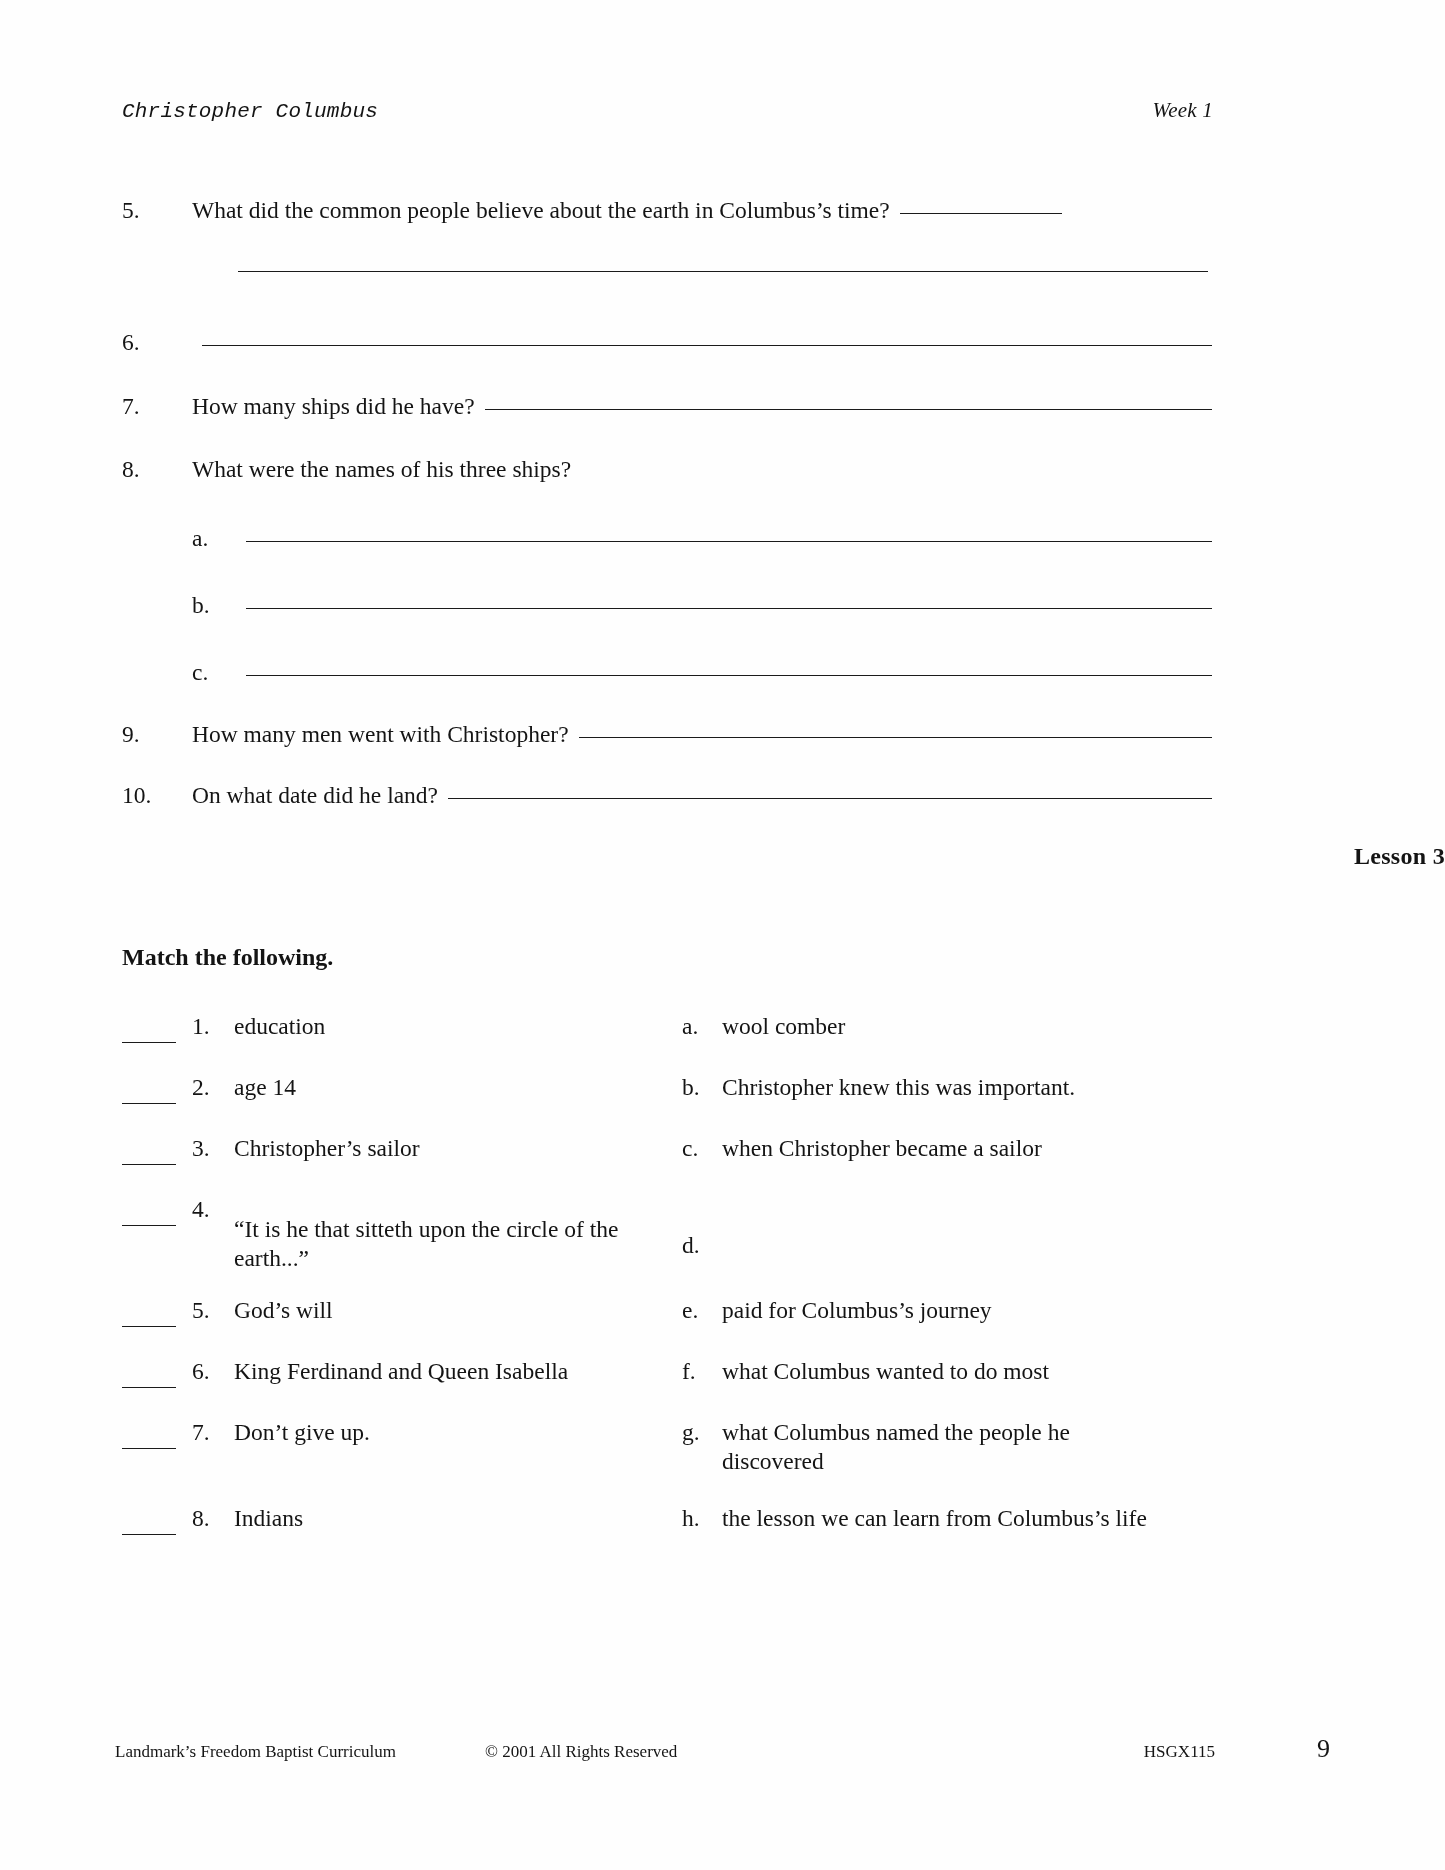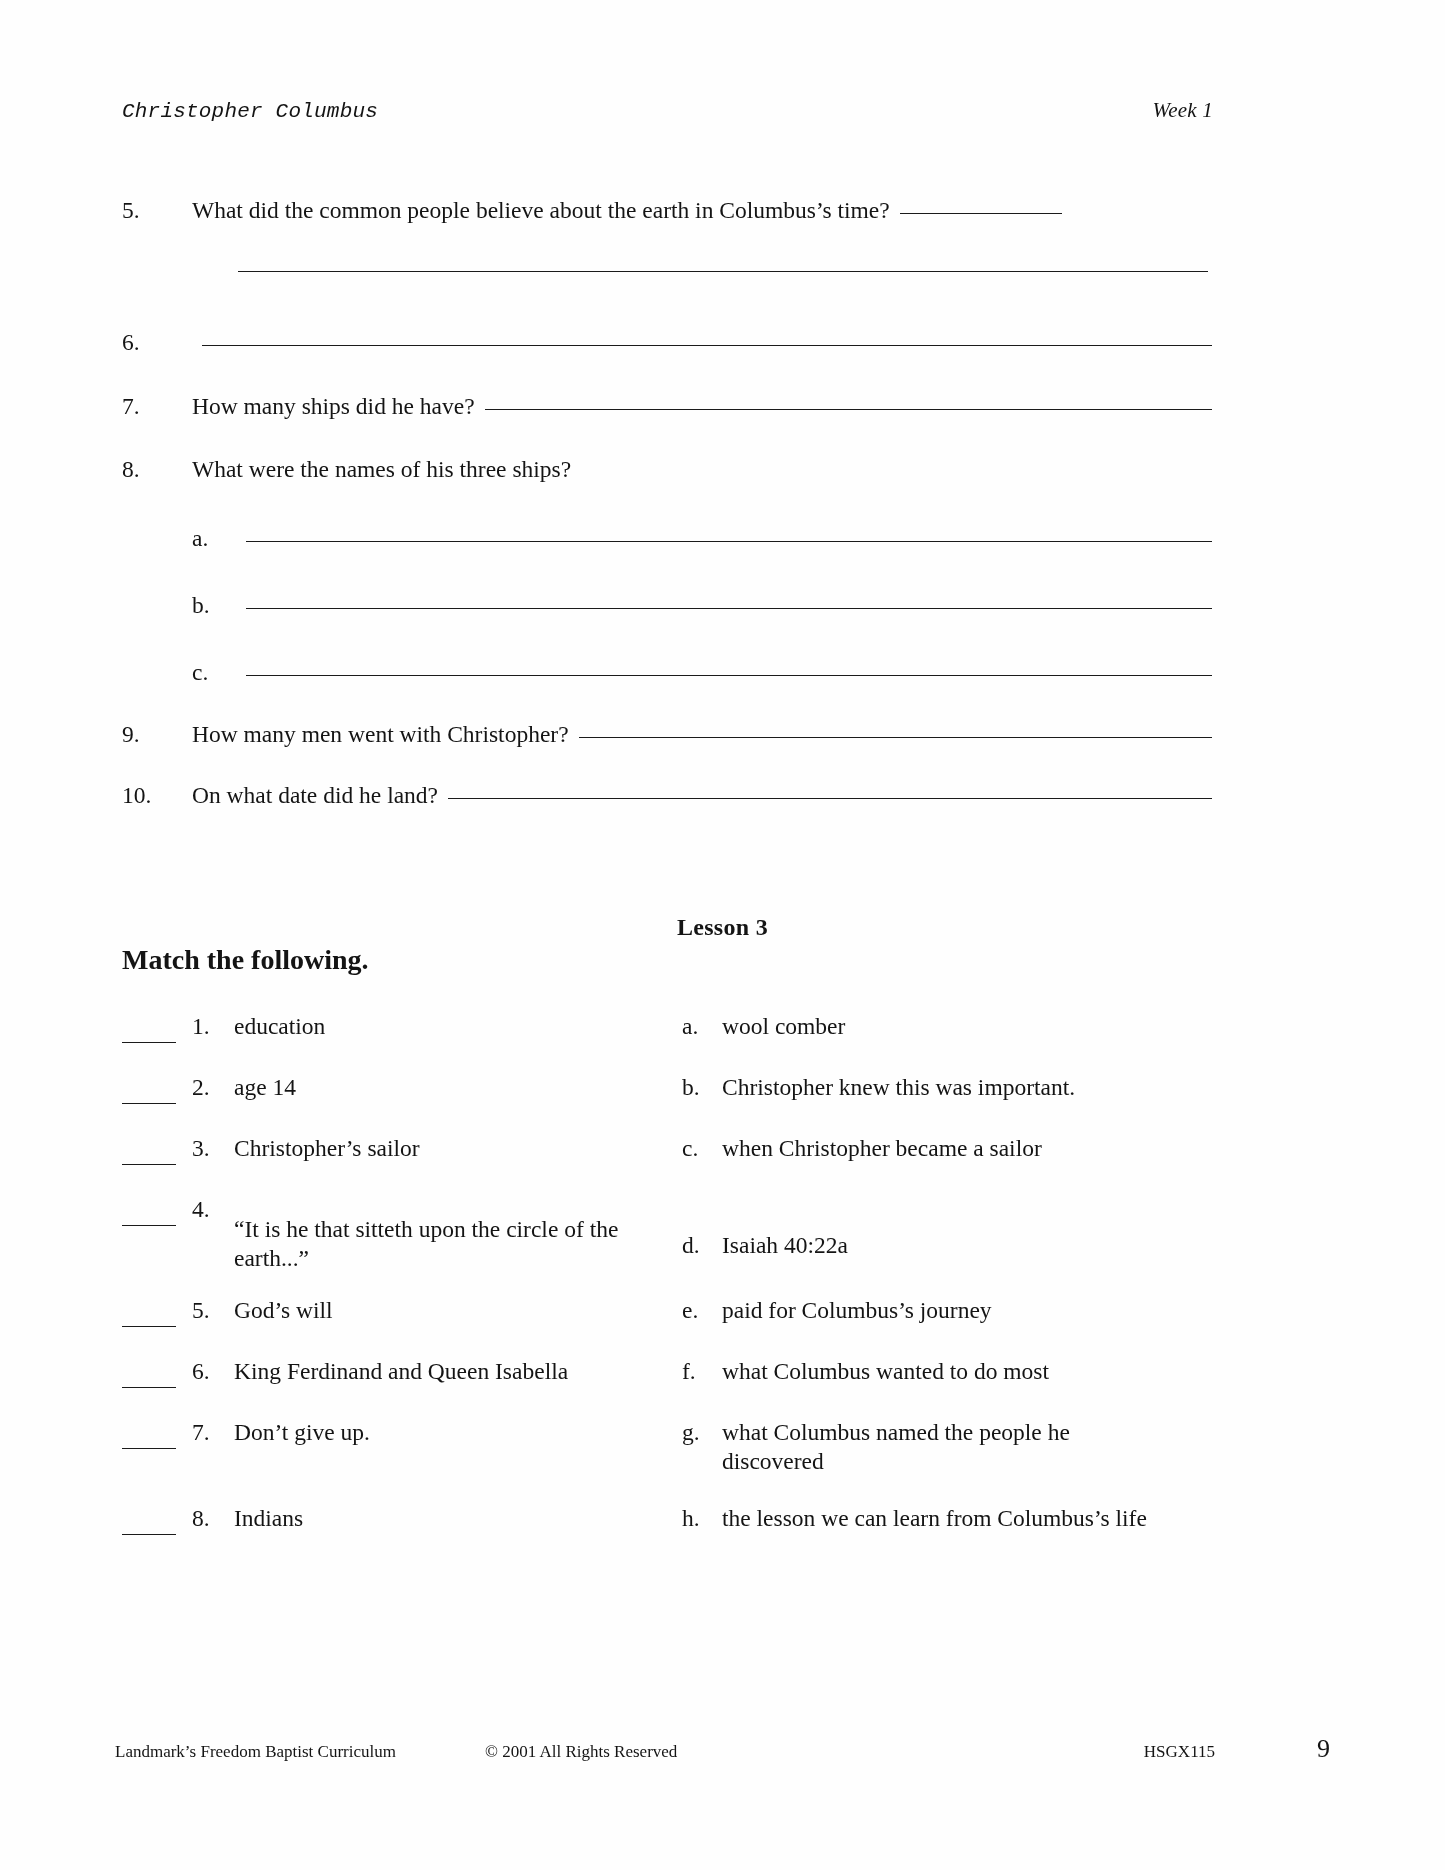--- a/index.html
+++ b/index.html
@@ -89,34 +89,34 @@
     margin-left: 70px;
   }
   .sub-letter {
     width: 54px;
     flex: 0 0 54px;
   }
 
   
   .lesson-title {
     position: absolute;
-    top: 914px;
+    top: 843px;
     left: 0;
     width: 1445px;
-    text-align: center;
+    text-align: right;
     font-weight: bold;
     font-size: 24px;
     letter-spacing: .3px;
   }
   .match-instruction {
     position: absolute;
     top: 944px;
     left: 122px;
     font-weight: bold;
-    font-size: 28px;
+    font-size: 24px;
   }
 
   
   .match-wrap {
     position: absolute;
     top: 1012px;
     left: 122px;
     width: 1160px;
   }
   .match-row {
@@ -297,21 +297,20 @@
     </div>
 
     <div class="match-row" style="margin-bottom:24px;">
       <span class="col-left">
         <span class="blank"></span>
         <span class="ln-num">4.</span>
         <span class="ln-text" style="max-width:420px;margin-top:20px;">“It is he that sitteth upon the circle of the earth...”</span>
       </span>
       <span class="col-right" style="padding-top:36px;">
         <span class="rt-letter">d.</span>
-        <span class="rt-text">Isaiah 40:22a</span>
       </span>
     </div>
 
     <div class="match-row" style="margin-bottom:30px;">
       <span class="col-left">
         <span class="blank"></span>
         <span class="ln-num">5.</span>
         <span class="ln-text">God’s will</span>
       </span>
       <span class="col-right">

